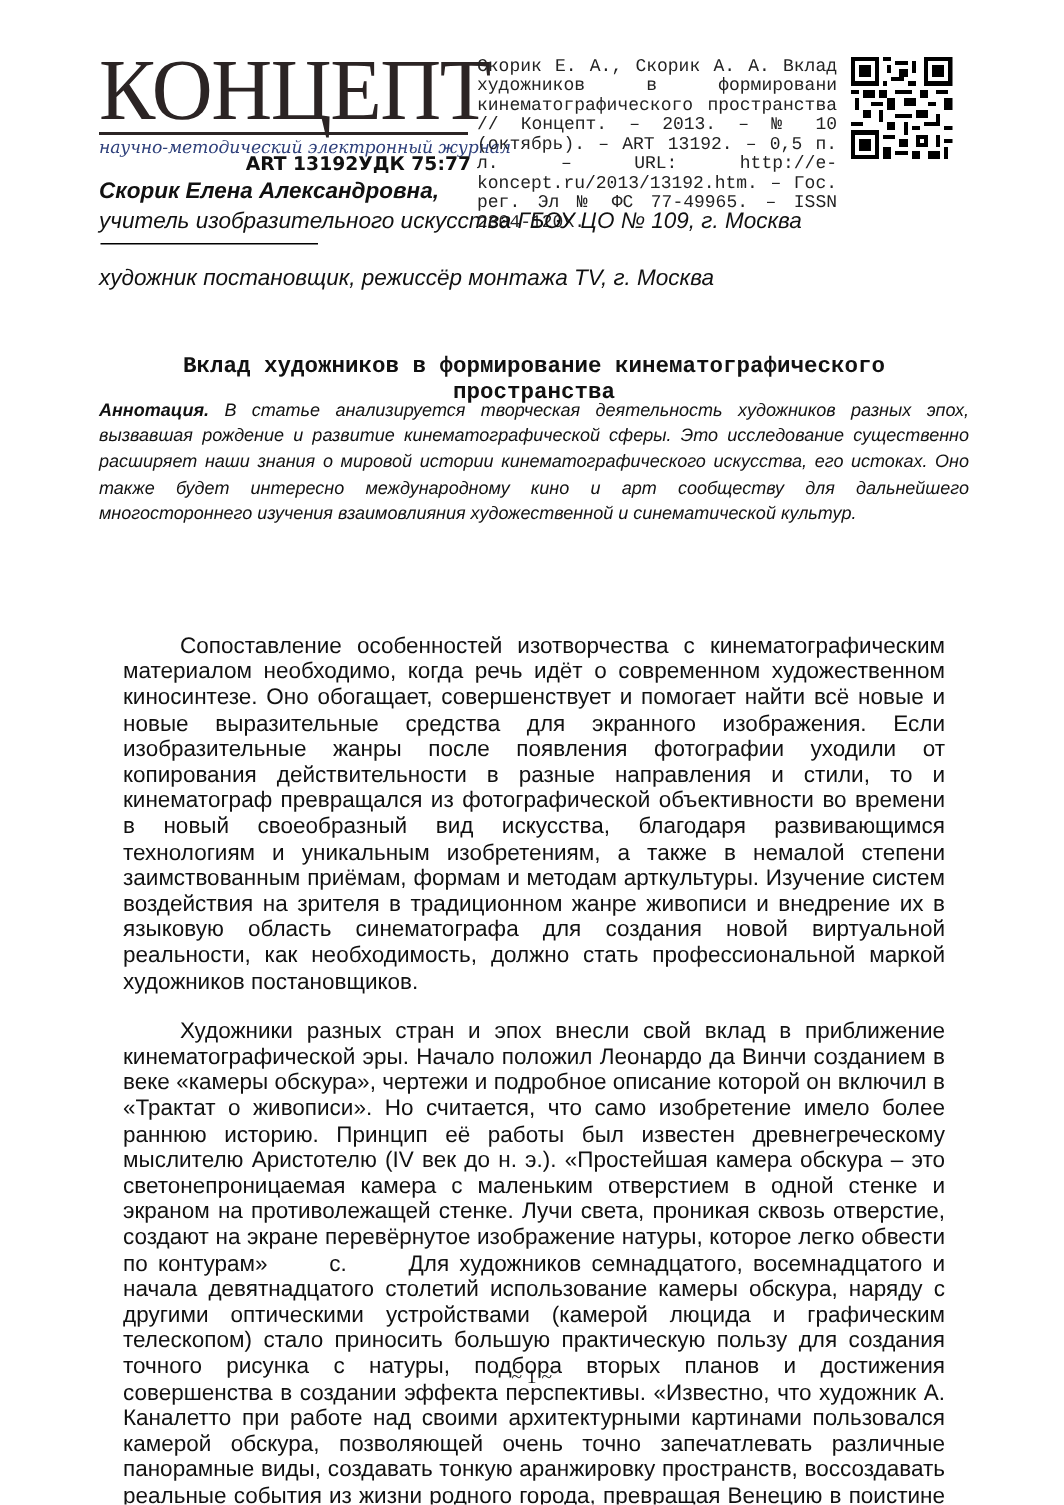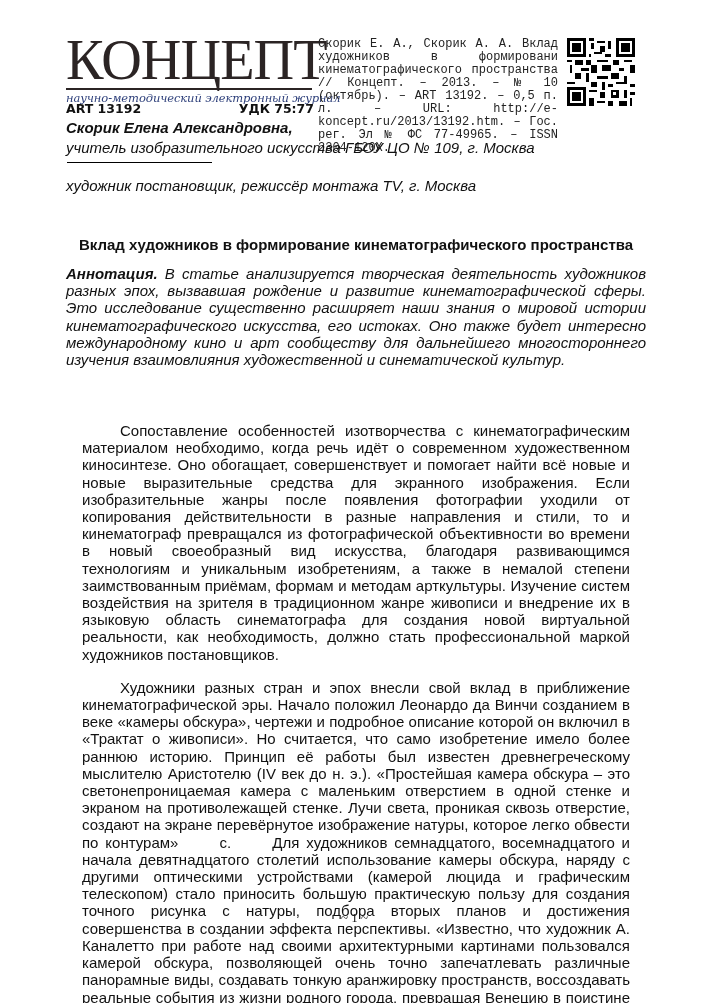--- a/index.html
+++ b/index.html
@@ -4,36 +4,36 @@
 <style>
   html, body { margin: 0; padding: 0; background: #ffffff; }
   body { width: 709px; height: 1003px; position: relative; overflow: hidden; color: #111; }
   .page { position: absolute; left: 0; top: 0; width: 709px; height: 1003px; }
 
   .logo { position: absolute; left: 66px; top: 34px; width: 250px; }
   .logo-word { font-family: "Liberation Serif", "DejaVu Serif", serif; font-size: 58px; line-height: 52px; color: #2b2424; letter-spacing: -1px; white-space: nowrap; transform: scaleX(0.97); transform-origin: left; }
   .logo-rule { height: 2px; background: #2b2424; width: 246px; margin-top: 2px; }
   .logo-sub { font-family: "DejaVu Serif", serif; font-style: italic; font-size: 11.5px; color: #2d3f7a; margin-top: 1px; white-space: nowrap; letter-spacing: -0.1px; }
 
-  .art-row { position: absolute; left: 66px; top: 101px; width: 248px; font-family: "DejaVu Sans", sans-serif; font-weight: bold; font-size: 12.5px; display: flex; justify-content: space-between; }
+  .art-row { position: absolute; left: 66px; top: 101px; width: 248px; font-family: "DejaVu Sans", sans-serif; font-weight: bold; font-size: 12.5px; display: flex; justify-content: flex-end; }
 
   .citation { position: absolute; left: 318px; top: 38px; width: 240px; font-family: Liberation Mono, monospace; font-size: 12px; line-height: 13px; text-align: justify; color: #222; }
 
   .qr { position: absolute; left: 567px; top: 38px; width: 68px; height: 68px; }
 
   .author { position: absolute; left: 66px; font-family: "Liberation Sans", sans-serif; font-size: 15px; line-height: 20px; }
   .author .name { font-weight: bold; font-style: italic; }
   .author .role { font-style: italic; }
   .a1 { top: 118px; }
   .a2 { top: 176px; }
   .sep { position: absolute; left: 67px; top: 162px; width: 145px; height: 1px; background: #000; }
 
-  .title { position: absolute; left: 66px; top: 236px; width: 580px; text-align: center; font-family: Liberation Sans, sans-serif; font-weight: bold; font-size: 15px; }
+  .title { position: absolute; left: 66px; top: 236px; width: 580px; text-align: center; font-family: Liberation Mono, monospace; font-weight: bold; font-size: 15px; }
 
-  .abstract { position: absolute; left: 66px; top: 265px; width: 580px; font-family: "Liberation Sans", sans-serif; font-size: 15px; line-height: 17.2px; font-style: italic; text-align: justify; }
+  .abstract { position: absolute; left: 66px; top: 265px; width: 580px; font-family: "Liberation Sans", sans-serif; font-size: 12px; line-height: 17.2px; font-style: italic; text-align: justify; }
   .abstract .lbl { font-weight: bold; }
 
   .body { position: absolute; left: 66px; top: 406px; width: 580px; font-family: "Liberation Sans", sans-serif; font-size: 15px; line-height: 17.2px; text-align: justify; }
   .body p { margin: 16px; text-indent: 38px; }
 
   .pagenum { position: absolute; left: 0; width: 709px; top: 910px; text-align: center; font-family: "Liberation Serif", serif; font-size: 13px; }
 </style>
 </head>
 <body>
 

